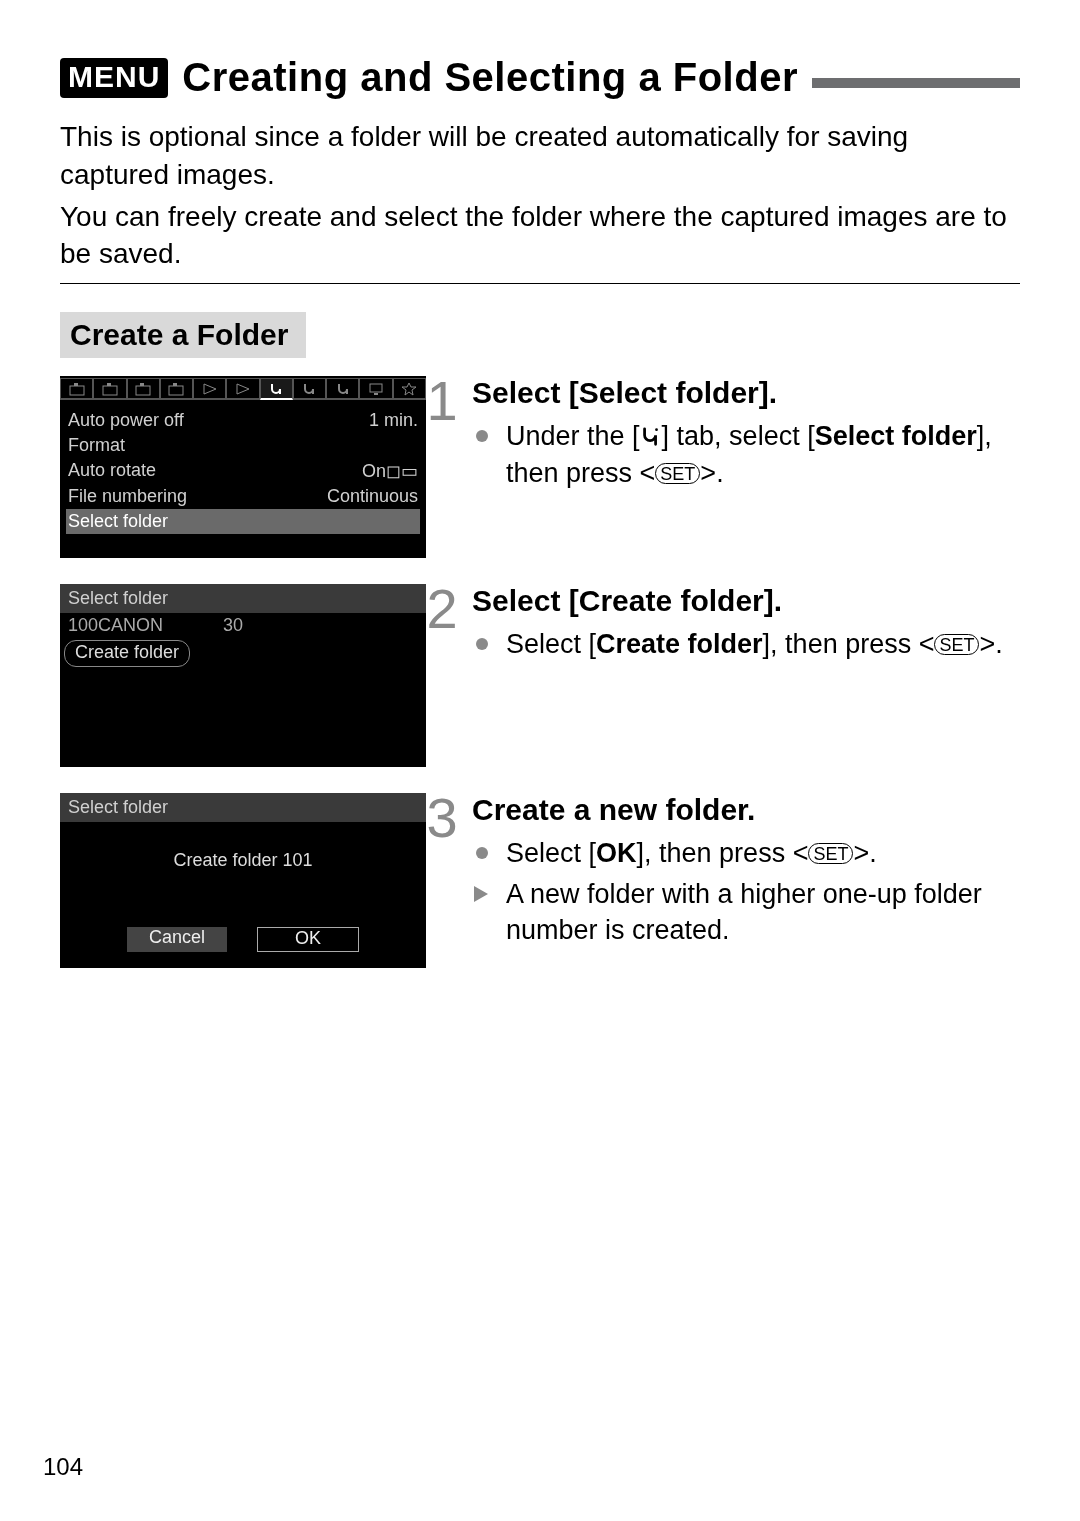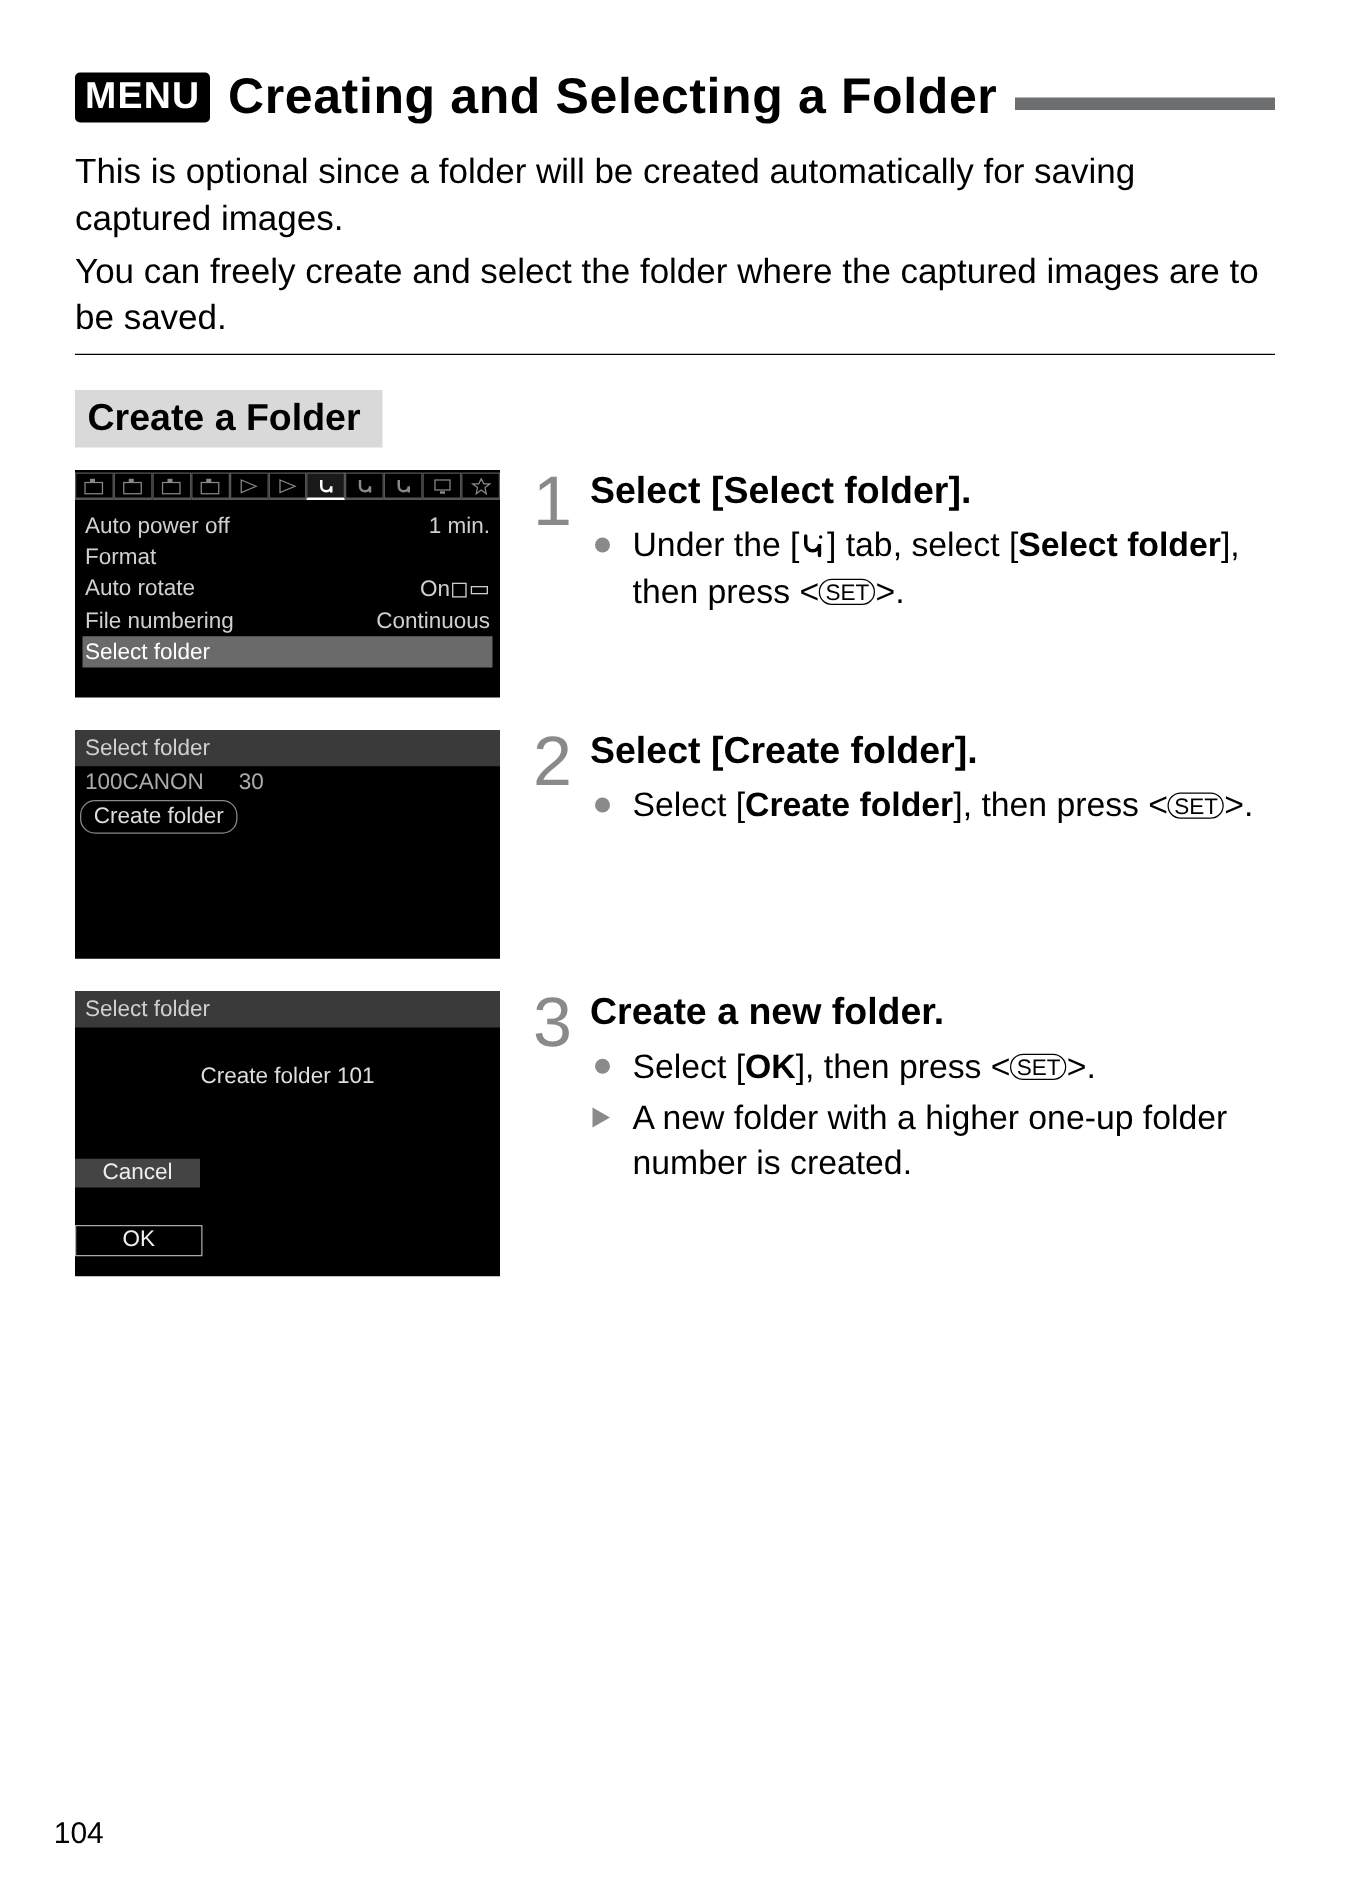--- a/index.html
+++ b/index.html
@@ -69,21 +69,21 @@
   }
   .lcd {
     width: 330px;
     flex-shrink: 0;
   }
   .lcd-box {
     background: #000;
     color: #d0d0d0;
     font-family: "Segoe UI", Arial, sans-serif;
     font-size: 18px;
-    width: 340px;
+    width: 366px;
     box-sizing: border-box;
   }
   .tab-strip {
     display: flex;
     width: 100%;
     height: 22px;
     margin-bottom: 6px;
     padding-top: 2px;
   }
   .tab {
@@ -111,21 +111,21 @@
     color: #fff;
   }
   
   .lcd2-head {
     background: #3a3a3a;
     padding: 4px 8px;
     font-size: 18px;
   }
   .folder-row {
     display: flex;
-    gap: 28px;
+    gap: 60px;
     padding: 2px 8px;
     font-size: 18px;
     color: #aaa;
   }
   .create-folder-pill {
     display: inline-block;
     border: 1px solid #888;
     border-radius: 12px;
     padding: 1px 10px 3px 10px;
     margin: 2px 4px 0 4px;
@@ -138,21 +138,20 @@
     padding: 12px 0 16px 0;
     text-align: center;
     font-size: 18px;
     color: #ddd;
   }
   .lcd3-msg { margin: 16px 0 56px 0; }
   .lcd3-buttons {
     display: flex;
     justify-content: center;
     gap: 30px;
-    flex-direction: column;
   }
   .lcd3-btn {
     width: 100px;
     padding: 0px 0 2px 0;
     background: #444;
     color: #eee;
     font-size: 18px;
   }
   .lcd3-btn.sel {
     border: 1px solid #aaa;

